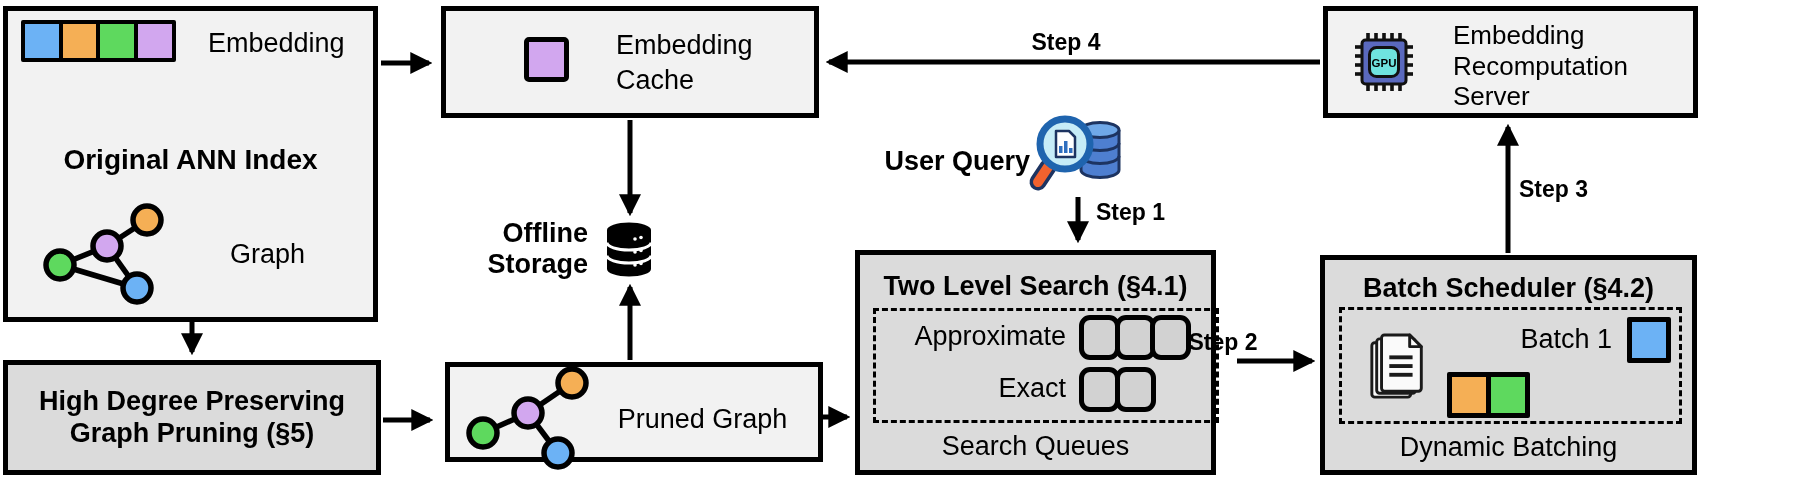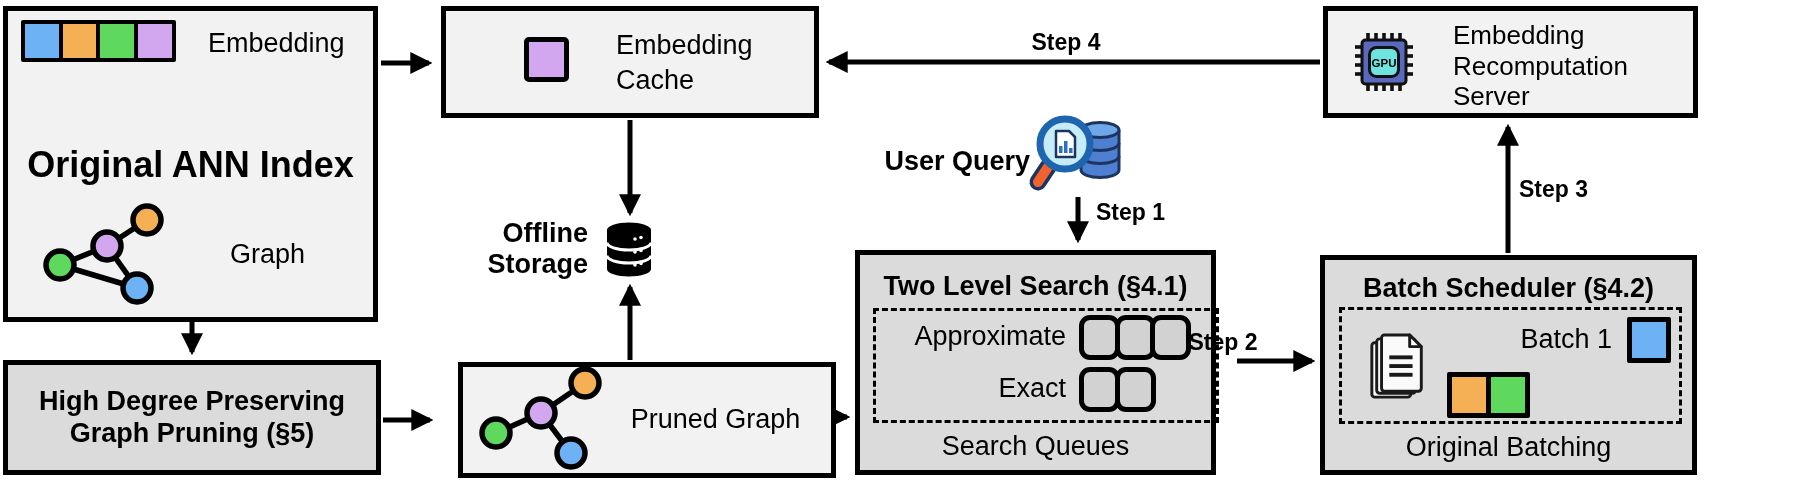--- a/index.html
+++ b/index.html
@@ -82,21 +82,21 @@
   </svg>
 
   <div class="box light" style="left:3px;top:6px;width:375px;height:316px;">
     <div class="emb-row">
         <div class="swatch" style="background: rgb(108, 178, 245);"></div>
         <div class="swatch" style="background: rgb(245, 175, 85);"></div>
         <div class="swatch" style="background: rgb(94, 217, 94);"></div>
         <div class="swatch" style="background: rgb(210, 167, 239);"></div>
       </div>
     <div class="abs t27" style="left:200px;top:12px;line-height:40px;">Embedding</div>
-    <div class="abs t27 bold ctr" style="left:0;right:0;top:133px;font-size:36px;">Original ANN Index</div>
+    <div class="abs t27 bold ctr" style="left:0;right:0;top:133px;font-size:28px;">Original ANN Index</div>
     <svg class="abs" style="left:30px;top:180px;" width="135" height="118" viewBox="0 0 135 118">
       <line class="graph-edge" x1="22" y1="74" x2="69" y2="55"></line>
       <line class="graph-edge" x1="69" y1="55" x2="109" y2="29"></line>
       <line class="graph-edge" x1="69" y1="55" x2="99" y2="97"></line>
       <line class="graph-edge" x1="22" y1="74" x2="99" y2="97"></line>
       <circle class="graph-node" cx="109" cy="29" r="14" fill="var(--c-orange)"></circle>
       <circle class="graph-node" cx="69" cy="55" r="14" fill="var(--c-purple)"></circle>
       <circle class="graph-node" cx="22" cy="74" r="14" fill="var(--c-green)"></circle>
       <circle class="graph-node" cx="99" cy="97" r="14" fill="var(--c-blue)"></circle>
     </svg>
@@ -124,21 +124,21 @@
     <path d="M3,21.5 a22,7.5 0 0 0 44,0" fill="none" stroke="#fff" stroke-width="3"></path>
     <path d="M3,34.5 a22,7.5 0 0 0 44,0" fill="none" stroke="#fff" stroke-width="3"></path>
     <circle cx="31" cy="18" r="1.8" fill="#fff"></circle>
       <circle cx="37" cy="16.5" r="1.8" fill="#fff"></circle>
     <circle cx="31" cy="31" r="1.8" fill="#fff"></circle>
       <circle cx="37" cy="29.5" r="1.8" fill="#fff"></circle>
     <circle cx="31" cy="44" r="1.8" fill="#fff"></circle>
       <circle cx="37" cy="42.5" r="1.8" fill="#fff"></circle>
   </svg>
 
-  <div class="box light" style="left:458px;top:362px;width:378px;height:116px;">
+  <div class="box light" style="left:445px;top:362px;width:378px;height:100px;">
     <svg class="abs" style="left:18px;top:0px;" width="135" height="103" viewBox="0 0 135 103">
       <line class="graph-edge" x1="15" y1="66" x2="60" y2="46"></line>
       <line class="graph-edge" x1="60" y1="46" x2="104" y2="16"></line>
       <line class="graph-edge" x1="60" y1="46" x2="90" y2="86"></line>
       <circle class="graph-node" cx="104" cy="16" r="14" fill="var(--c-orange)"></circle>
       <circle class="graph-node" cx="60" cy="46" r="14" fill="var(--c-purple)"></circle>
       <circle class="graph-node" cx="15" cy="66" r="14" fill="var(--c-green)"></circle>
       <circle class="graph-node" cx="90" cy="86" r="14" fill="var(--c-blue)"></circle>
     </svg>
     <div class="abs t27 ctr" style="left:150px;top:37px;width:205px;">Pruned Graph</div>
@@ -208,21 +208,21 @@
             </div>
         </div>
         <div class="b-row">
           <div class="bsq">
               <div class="swatch" style="background: rgb(245, 175, 85);"></div>
               <div class="swatch" style="background: rgb(94, 217, 94);"></div>
             </div>
         </div>
       </div>
     </div>
-    <div class="caption t27" style="bottom:7px;">Original Batching</div>
+    <div class="caption t27" style="bottom:7px;">Dynamic Batching</div>
   </div>
 
   <div class="step-label" style="left:1519px;top:176px;">Step 3</div>
 
   <div class="box light" style="left:1323px;top:6px;width:375px;height:112px;">
     <svg class="abs" style="left:24px;top:17px;" width="64" height="68" viewBox="0 0 64 64">
       <g fill="#111">
         <rect x="14.2" y="3" width="3.6" height="8"></rect>
           <rect x="22.2" y="3" width="3.6" height="8"></rect>
           <rect x="30.2" y="3" width="3.6" height="8"></rect>

